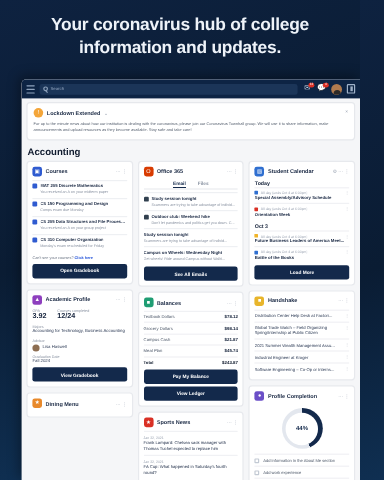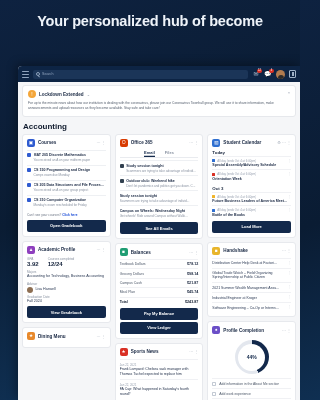--- a/index.html
+++ b/index.html
@@ -162,21 +162,22 @@
   .news { padding: 2.6px 0; border-top: 0.6px solid #f0f1f4; }
   .news:first-of-type { border-top: none; }
   .news-date { font-size: 2.9px; color: #9aa3b1; }
   .news-t { font-size: 3.5px; color: #22304a; line-height: 1.35; margin-top: 0.5px; }
 </style>
 </head>
 <body>
 
 <div class="hero">
   <h1>
-    <span>Your personalized hub of become</span><br>
+    <span>Your coronavirus hub of college</span><br>
+    <span>information and updates.</span>
   </h1>
 </div>
 
 <div class="window">
 
   <div class="navbar">
     <div class="nav-burger">
         <i></i>
         <i></i>
         <i></i>

